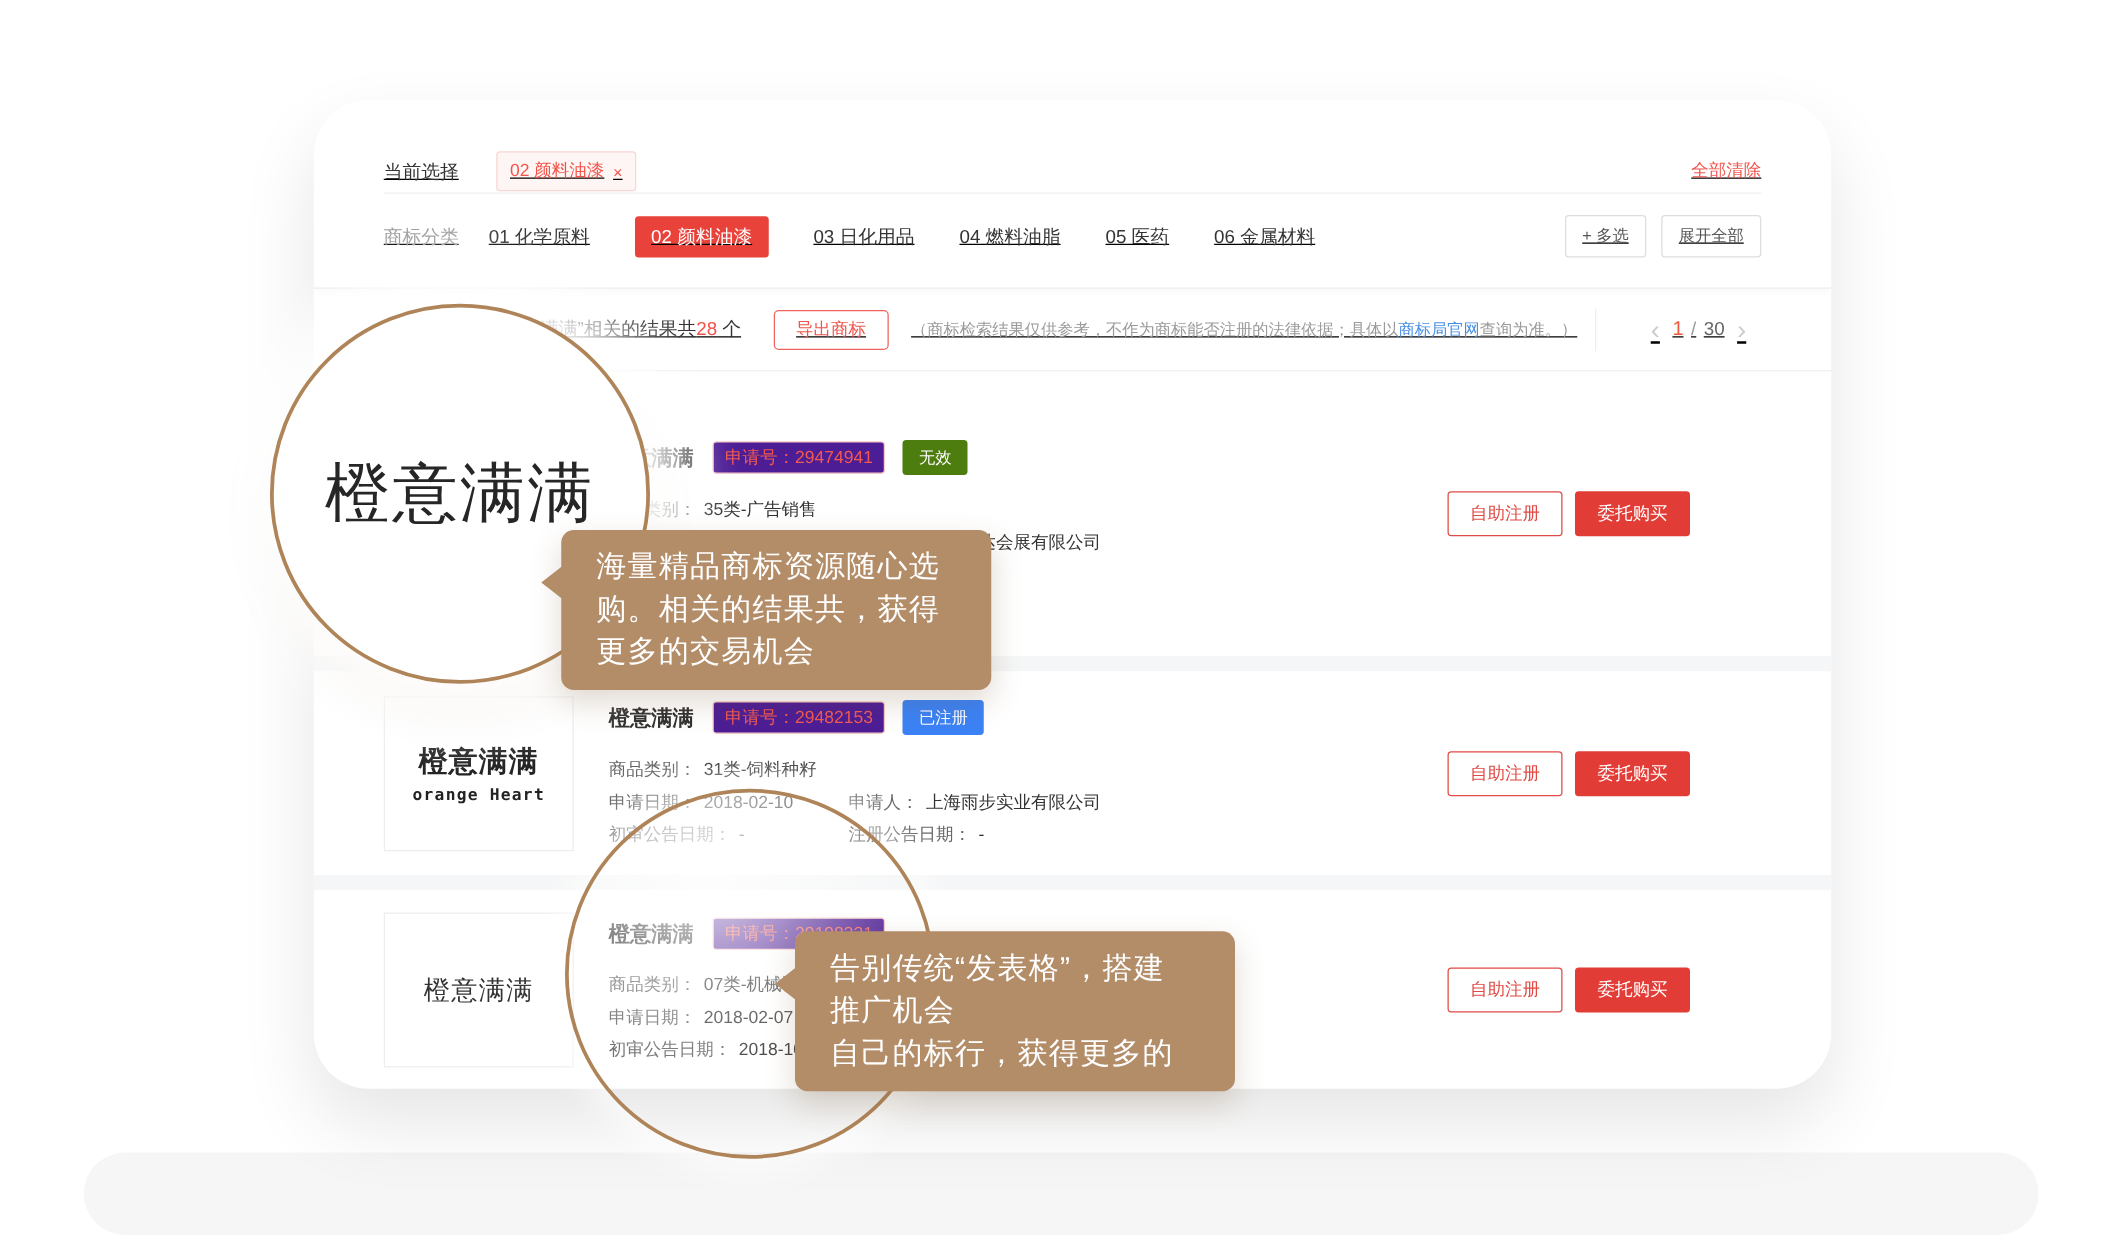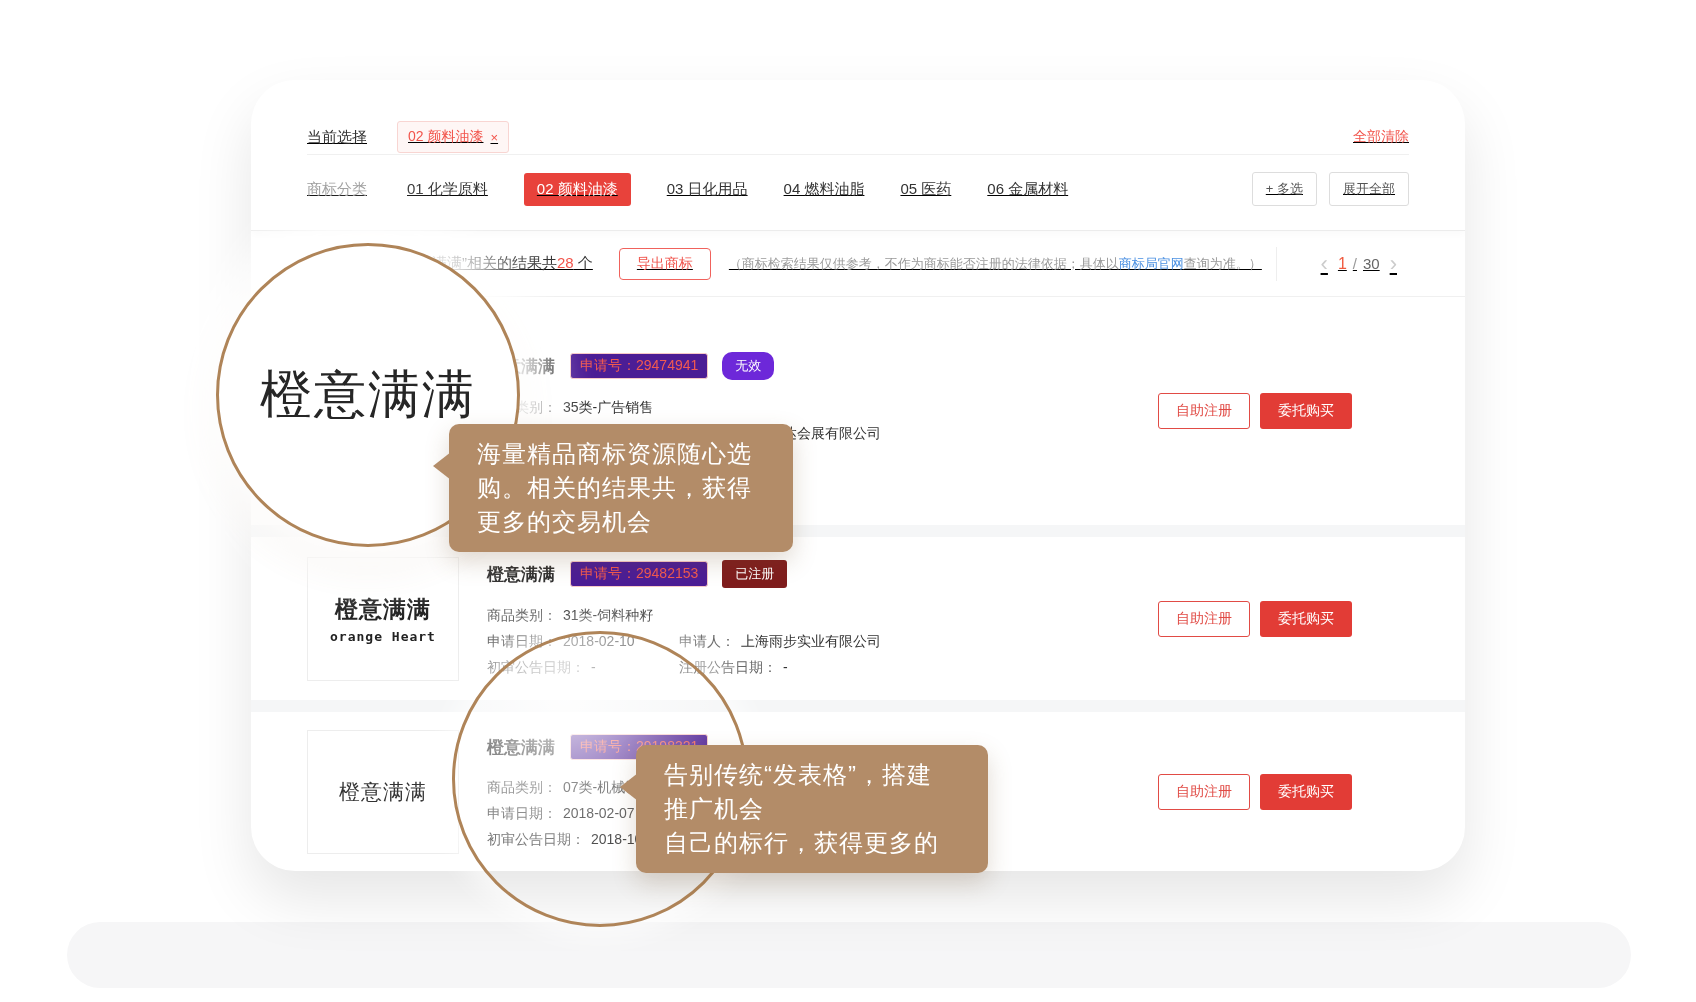--- a/index.html
+++ b/index.html
@@ -21,21 +21,21 @@
   .filter-row { display:flex; align-items:center; padding-top:40px; height:74px; }
   .filter-label { font-size:15px; color:#333; margin-right:30px; }
   .filter-tag { display:inline-flex; align-items:center; background:#fef6f5;
     border:1px solid #f8d5d2; border-radius:3px; padding:6px 10px;
     font-size:14px; color:#f2544b; cursor:pointer; }
   .filter-tag .x { margin-left:7px; font-size:13px; color:#f2544b; }
   .spacer { flex:1; }
   .clear-all { font-size:14px; color:#f2544b; cursor:pointer; }
   .filter-divider { border-bottom:1px solid #f0f0f0; }
   .cat-row { display:flex; align-items:center; padding-top:17px; }
-  .cat-label { font-size:15px; color:#9b9b9b; margin-right:40px; }
+  .cat-label { font-size:15px; color:#9b9b9b; margin-right:24px; }
   .cat-item { font-size:15px; color:#333; margin-right:36px; cursor:pointer; white-space:nowrap; }
   .cat-item.selected { background:#e8423b; color:#fff; padding:7px 13px; border-radius:3px; }
   .cat-btn { font-size:13px; color:#555; border:1px solid #ddd; border-radius:3px;
     padding:7px 13px; margin-left:12px; cursor:pointer; white-space:nowrap; }
   .sec-filter-wrap { border-bottom:1px solid #ececec; box-shadow:0 3px 8px rgba(0,0,0,.025); }
 
   
   .results-header { height:66px; padding:0 56px; display:flex; align-items:center;
     border-bottom:1px solid #f0f0f0; }
   .count-text { font-size:15px; color:#333; white-space:nowrap; }
@@ -68,22 +68,22 @@
   .row-2 .tm-img .t1 { font-family:"DejaVu Serif",serif; font-size:23px; font-weight:bold; color:#222; }
   .tm-img .t2 { font-family:"DejaVu Sans Mono",monospace; font-size:13px; font-weight:bold;
     color:#222; margin-top:4px; letter-spacing:1px; }
 
   .details { display:flex; flex-direction:column; }
   .title-line { display:flex; align-items:center; margin-bottom:11px; }
   .tm-name { font-size:17px; font-weight:bold; color:#333; }
   .app-tag { margin-left:15px; border:1px solid #f8c9c6; background:#4c1d95; color:#f25a50;
     font-size:14px; border-radius:3px; padding:3px 9px; }
   .badge { margin-left:14px; font-size:13px; color:#fff; border-radius:3px; padding:5px 13px; }
-  .badge-invalid { background:#6d28d9;border-radius:10px; }
-  .badge-registered { background:#7f1d1d; }
+  .badge-invalid { background:#4d7c0f; }
+  .badge-registered { background:#3b82f6; }
   .field-line { font-size:14px; margin-top:8px; white-space:nowrap; }
   .lbl { color:#666; margin-right:6px; }
   .val { color:#333; }
   .col-a { display:inline-block; width:188px; }
 
   .actions { margin-left:auto; margin-right:57px; display:flex; align-items:center; }
   .btn-outline { border:1px solid #e14b45; color:#e14b45; background:#fff; font-size:14px;
     border-radius:3px; padding:8px 17px; cursor:pointer; white-space:nowrap; }
   .btn-solid { background:#e23c36; color:#fff; font-size:14px; border-radius:3px;
     padding:9px 18px; margin-left:10px; cursor:pointer; white-space:nowrap; }

